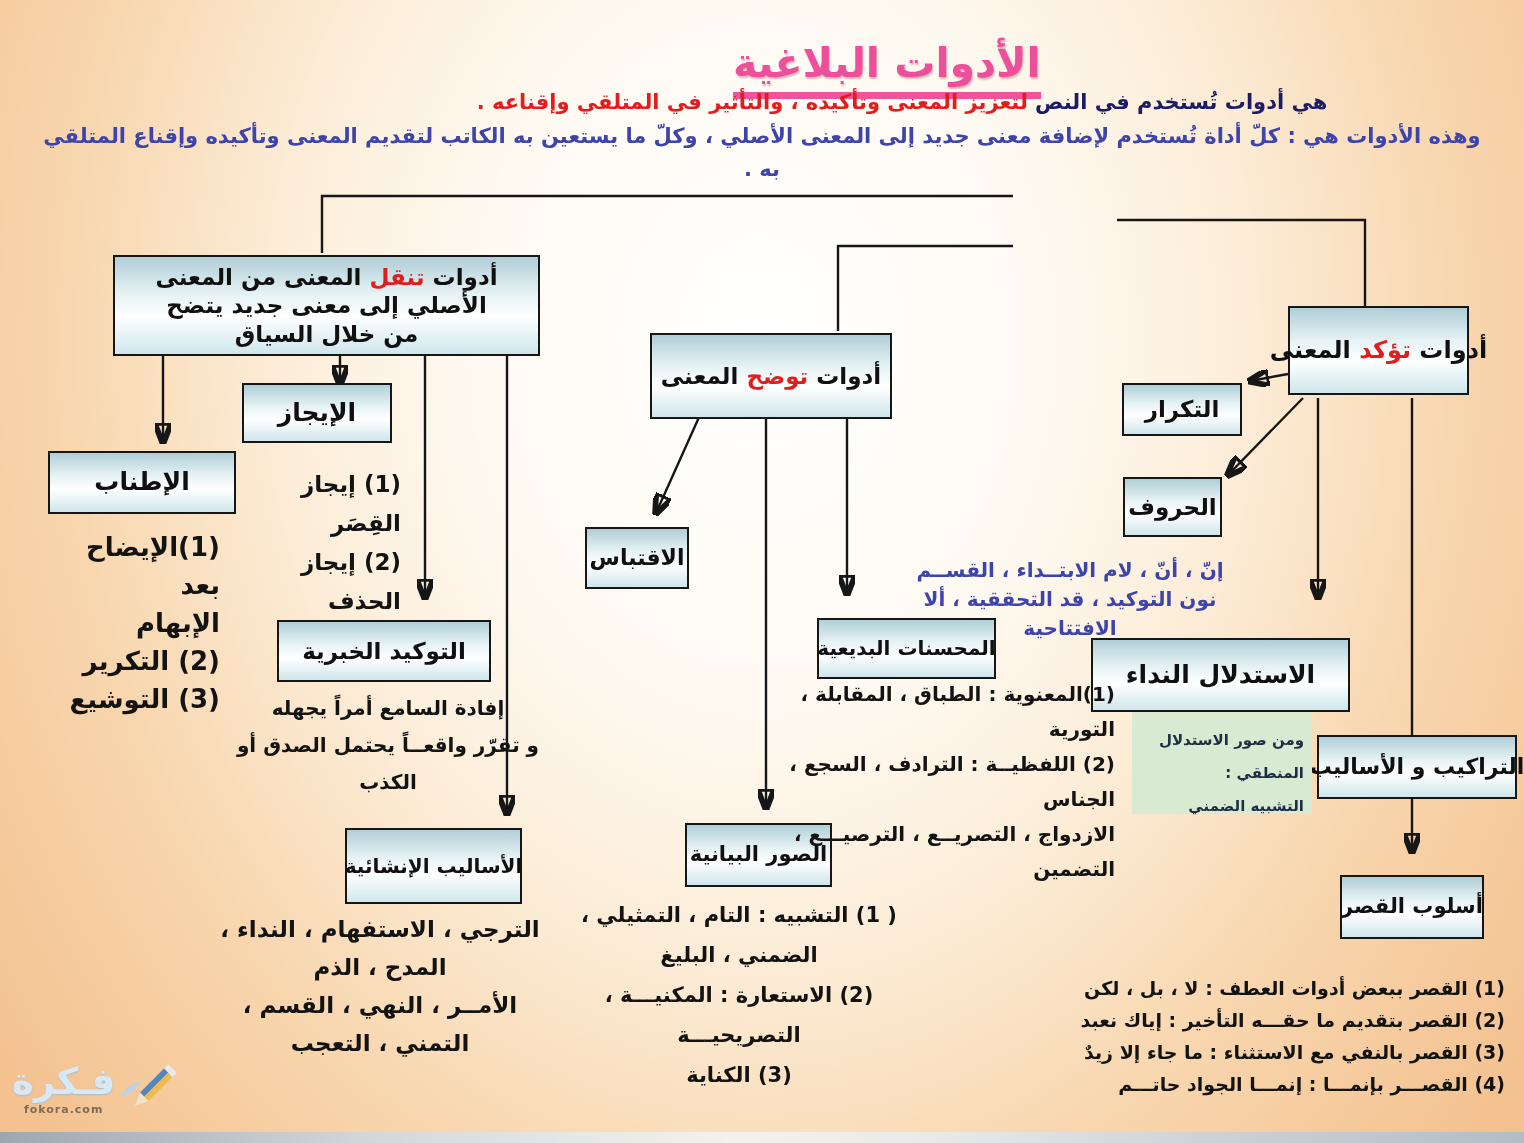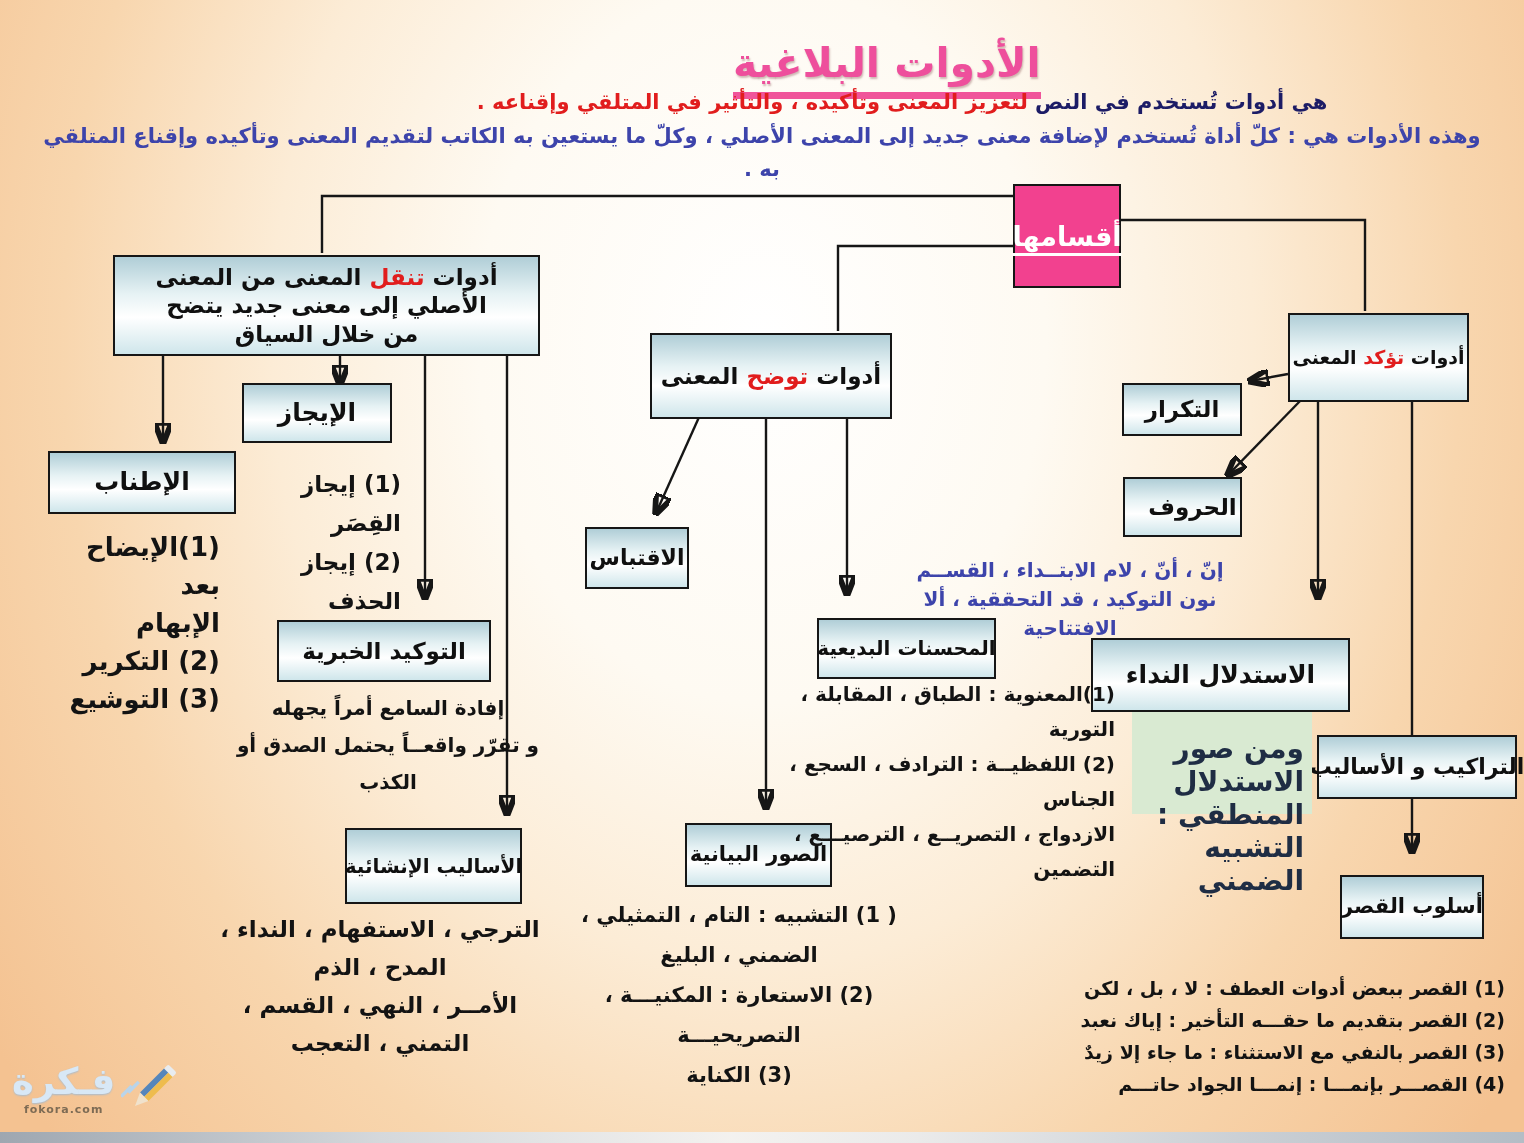--- a/index.html
+++ b/index.html
@@ -81,23 +81,20 @@
   </svg>
 
   <h1 class="title" style="left:733px;top:12px;">الأدوات البلاغية</h1>
 
   <div class="intro">
     <div class="l1"><span class="dark">هي أدوات تُستخدم في النص </span><span class="hl">لتعزيز المعنى وتأكيده ، والتأثير في المتلقي وإقناعه .</span></div>
     <div class="blue">وهذه الأدوات هي :  كلّ أداة تُستخدم لإضافة معنى جديد إلى المعنى الأصلي ، وكلّ ما يستعين به الكاتب لتقديم المعنى وتأكيده وإقناع المتلقي</div>
     <div class="blue">به .</div>
   </div>
 
-  <div class="pinkbox" style="left:1013px;top:184px;width:104px;height:100px;font-size:27px;">
-    <span>أقسامها</span>
-  </div>
 
   <div class="node wrap" style="left:113px;top:255px;width:427px;height:101px;font-size:23px;padding:0 30px;box-sizing:border-box;">
     <div><span>أدوات </span><span class="hl">تنقل</span><span> المعنى من المعنى الأصلي إلى معنى جديد يتضح من خلال السياق</span></div>
   </div>
 
   <div class="node" style="left:242px;top:383px;width:146px;height:56px;font-size:25px;">
       <span>الإيجاز</span>
     </div>
 
   <div class="node" style="left:48px;top:451px;width:184px;height:59px;font-size:25px;">
@@ -121,29 +118,29 @@
     </div>
 
   <div class="node" style="left:685px;top:823px;width:143px;height:60px;font-size:21px;">
       <span>الصور البيانية</span>
     </div>
 
   <div class="node" style="left:817px;top:618px;width:175px;height:57px;font-size:20px;">
       <span>المحسنات البديعية</span>
     </div>
 
-  <div class="node" style="left:1288px;top:313px;width:177px;height:85px;font-size:19px;">
+  <div class="node" style="left:1288px;top:306px;width:177px;height:85px;font-size:24px;">
     <div><span>أدوات </span><span class="hl">تؤكد</span><span> المعنى</span></div>
   </div>
 
   <div class="node" style="left:1122px;top:383px;width:116px;height:49px;font-size:23px;">
       <span>التكرار</span>
     </div>
 
-  <div class="node" style="left:1123px;top:477px;width:95px;height:56px;font-size:23px;padding-left:20px;">
+  <div class="node" style="left:1123px;top:477px;width:95px;height:56px;font-size:23px;">
       <span>الحروف</span>
     </div>
 
   <div class="node" style="left:1091px;top:638px;width:255px;height:70px;font-size:25px;">
       <span>الاستدلال النداء</span>
     </div>
 
   <div class="node" style="left:1317px;top:735px;width:196px;height:60px;font-size:22px;">
       <span>التراكيب و الأساليب</span>
     </div>
@@ -177,21 +174,21 @@
 
   <div class="note blue" style="left:885px;top:556px;width:370px;font-size:20px;line-height:29px;text-align:center;">إنّ ، أنّ ، لام الابتــداء ، القســم
 نون التوكيد  ، قد التحققية ، ألا الافتتاحية</div>
 
   <div class="note" style="left:558px;top:895px;width:362px;font-size:21px;line-height:40px;text-align:center;">( 1) التشبيه : التام ، التمثيلي ،
 الضمني ، البليغ
 (2) الاستعارة : المكنيـــة ،
 التصريحيـــة
 (3) الكناية</div>
 
-  <div class="green-note" style="left:1132px;top:712px;width:180px;height:102px;font-size:28px;line-height:33px;padding:20px 8px;box-sizing:border-box;">ومن صور الاستدلال
+  <div class="green-note" style="left:1132px;top:712px;width:180px;height:102px;font-size:15px;line-height:33px;padding:12px 8px;box-sizing:border-box;">ومن صور الاستدلال
 المنطقي :
 التشبيه الضمني</div>
 
   <div class="note" style="left:1050px;top:972px;width:455px;font-size:19px;line-height:32px;text-align:right;">(1) القصر ببعض أدوات العطف : لا ، بل ، لكن
 (2) القصر بتقديم ما حقـــه التأخير : إياك نعبد
 (3) القصر بالنفي مع الاستثناء : ما جاء إلا زيدٌ
 (4) القصـــر بإنمـــا : إنمـــا الجواد حاتـــم</div>
 
   <div class="logo">
     <svg width="62" height="66" viewBox="0 0 62 66">

